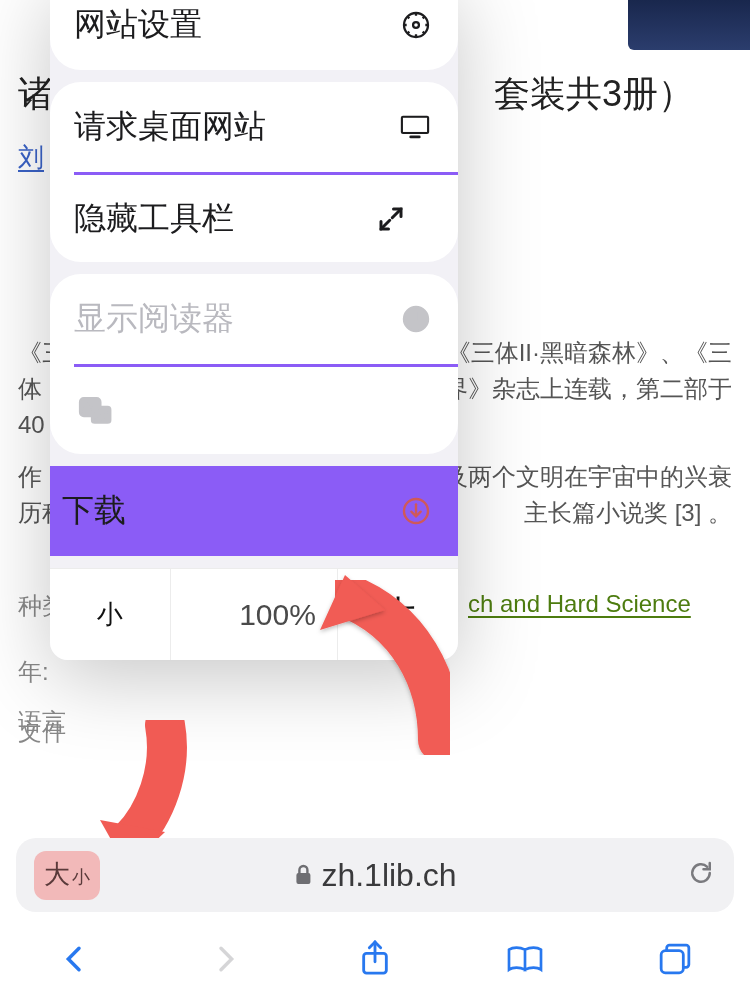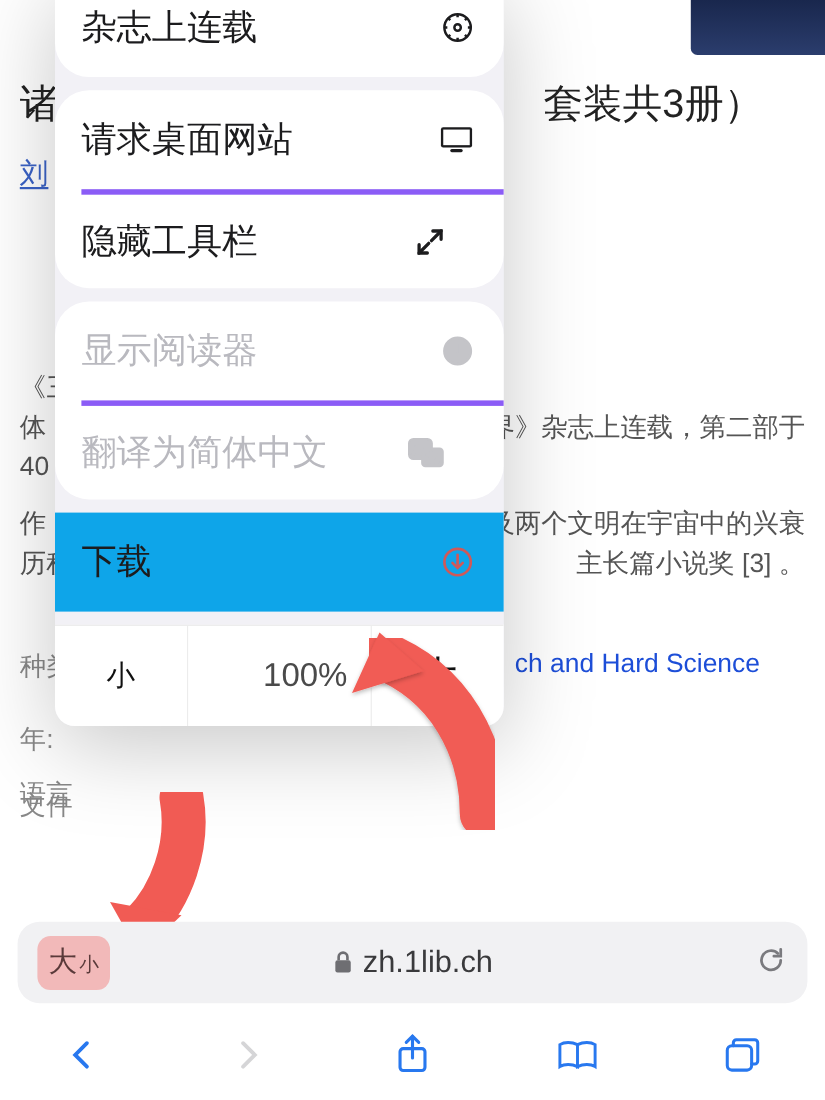--- a/index.html
+++ b/index.html
@@ -6,48 +6,48 @@
   html, body { width: 750px; height: 1000px; overflow: hidden; font-family: -apple-system, "PingFang SC", "Helvetica Neue", Arial, sans-serif; background: #fff; color: #222; }
   .page { position: relative; width: 750px; height: 1000px; }
 
   
   .bg { position: absolute; inset: 0; padding: 0 18px; }
   .bg .top-cut { position:absolute; top:0; left:60px; right:280px; height:34px; color:#d0d0d0; font-size:30px; letter-spacing:2px; white-space:nowrap; overflow:hidden;}
   .bg .title { position:absolute; top:70px; left:18px; right:18px; font-size:36px; font-weight:500; }
   .bg .author { position:absolute; top:140px; left:18px; color:#3a62c6; font-size:26px; text-decoration:underline; text-underline-offset:4px; }
   .bg .para { position:absolute; left:18px; right:18px; font-size:24px; line-height:1.58; color:#555;}
   .bg .meta { position:absolute; left:18px; font-size:24px; color:#888; }
-  .bg .meta a { color:#1d4ed8; text-underline-offset:4px;}
+  .bg .meta a { color:#4d7c0f; text-decoration:underline; text-underline-offset:4px;}
   .bg .cover { position:absolute; top:0; right:0; width:122px; height:50px; background:linear-gradient(180deg,#19274d,#2b3d6d); border-bottom-left-radius:6px;}
 
   
   .popover { position:absolute; top:-20px; left:50px; width:408px; filter: drop-shadow(0 18px 40px rgba(0,0,0,.22)); }
   .sheet { background:#f2f1f6; border-radius:18px; overflow:hidden; }
   .group { background:#fff; margin-top:12px;border-radius:31px; }
   .group:first-child { margin-top:0; }
   .row { display:flex; align-items:center; justify-content:space-between; height:90px; padding:0 26px 0 24px; font-size:32px; color:#1c1c1e; }
-  .row + .row { border-top:5px solid #8b5cf6; margin-left:24px; padding-left:0;}
+  .row + .row { border-top:3px solid #8b5cf6; margin-left:24px; padding-left:0;}
   .row + .row .icon-slot { margin-right:26px;}
   .row.dim { color:#b9b9bf; }
-  .row.hl { background:#0ea5e9; }
+  .row.hl { background:#8b5cf6;padding-left:12px; }
   .icon-slot { width:40px; display:flex; align-items:center; justify-content:flex-end;}
   .icon-slot svg { display:block; }
   .row.hl .icon-slot svg { stroke:#cf5959; }
   .row.dim .icon-slot svg { stroke:#c4c4c8; fill:#c4c4c8; }
 
   
   .size-ctrl { display:flex; height:92px; background:#fff;}
   .seg { flex:1; display:flex; align-items:center; justify-content:center; font-size:30px; color:#111;}
   .seg.mid { border-left:1px solid #ececec; border-right:1px solid #ececec; color:#4a4a4a;padding-left:47px;}
   .seg.big { font-size:36px;}
   .seg.small-label { font-size:26px;}
 
   
   .addrbar { position:absolute; left:16px; right:16px; top:838px; height:74px; background:#f1f1f3; border-radius:20px; display:flex; align-items:center; padding:0 18px; }
-  .addr-text { position:absolute; left:50%; transform:translateX(-50%); display:flex; align-items:center; gap:8px; font-size:28px; color:#3a3a3c;justify-content:center;}
+  .addr-text { position:absolute; left:50%; transform:translateX(-50%); display:flex; align-items:center; gap:8px; font-size:32px; color:#3a3a3c;justify-content:center;}
   .size-btn { background:#f2b9b9; border-radius:12px; padding:6px 10px 8px; font-size:26px; color:#5a3a3a; display:flex; align-items:baseline; gap:2px;}
   .size-btn .sm { font-size:18px;}
   .reload { margin-left:auto; }
 
   
   .toolbar { position:absolute; left:0; right:0; bottom:8px; height:66px; display:flex; justify-content:space-around; align-items:center; }
   .tool { width:60px; height:50px; display:flex; align-items:center; justify-content:center; }
   .tool svg { display:block; }
   .tool.disabled svg { opacity:.35; }
 
@@ -64,20 +64,21 @@
     <div class="top-cut">｜ 个跟踪器已被阻止</div>
     <div class="title">
       <span>诸</span>
       <span style="display:inline-block;width:420px"></span>
       <span>套装共3册）</span>
     </div>
     <div class="author">刘</div>
 
     <div class="para" style="top:334px;">
       <span>《三</span>
+      <span style="float:right">《三体II·黑暗森林》、《三</span>
     </div>
     <div class="para" style="top:370px;">
       <span>体</span>
       <span style="float:right">界》杂志上连载，第二部于</span>
     </div>
     <div class="para" style="top:406px;">
       <span>40</span>
     </div>
     <div class="para" style="top:458px;">
       <span>作</span>
@@ -95,21 +96,21 @@
     <div class="meta" style="top:656px;">年:</div>
     <div class="meta" style="top:706px;">语言</div>
     <div class="meta" style="top:716px;">文件</div>
   </div>
 
   <div class="popover">
     <div class="sheet">
 
       <div class="group" style="border-top-left-radius:0;border-top-right-radius:0;">
         <div class="row">
-          <span>杂志上连载</span>
+          <span>网站设置</span>
           <span class="icon-slot">
             <svg width="32" height="32" viewBox="0 0 24 24" fill="none" stroke="#1c1c1e" stroke-width="1.7">
                 <circle cx="12" cy="12" r="9"></circle>
                 <circle cx="12" cy="12" r="2.2"></circle>
                 <path d="M12 3v2M12 19v2M3 12h2M19 12h2M5.6 5.6l1.4 1.4M17 17l1.4 1.4M18.4 5.6 17 7M7 17l-1.4 1.4"></path>
               </svg>
           </span>
         </div>
       </div>
 
@@ -142,21 +143,20 @@
           <span>显示阅读器</span>
           <span class="icon-slot">
             <svg width="32" height="32" viewBox="0 0 24 24" fill="none" stroke="#c4c4c8" stroke-width="1.8">
                 <circle cx="12" cy="12" r="9"></circle>
                 <line x1="12" y1="7" x2="12" y2="13"></line>
                 <circle cx="12" cy="16.5" r="1" fill="#c4c4c8" stroke="none"></circle>
               </svg>
           </span>
         </div>
         <div class="row dim">
-          <span>翻译为简体中文</span>
           <span class="icon-slot">
             <svg width="36" height="32" viewBox="0 0 28 24" fill="none" stroke="#c4c4c8" stroke-width="1.6">
                 <rect x="1.5" y="2" width="16" height="14" rx="3"></rect>
                 <rect x="10" y="8" width="16" height="14" rx="3" fill="#c4c4c8" stroke="none"></rect>
                 <text x="7" y="12.5" font-size="9" fill="#c4c4c8" font-family="Arial" text-anchor="middle">A</text>
                 <text x="18" y="18.5" font-size="9" fill="#fff" font-family="Arial" text-anchor="middle">文</text>
               </svg>
           </span>
         </div>
       </div>

